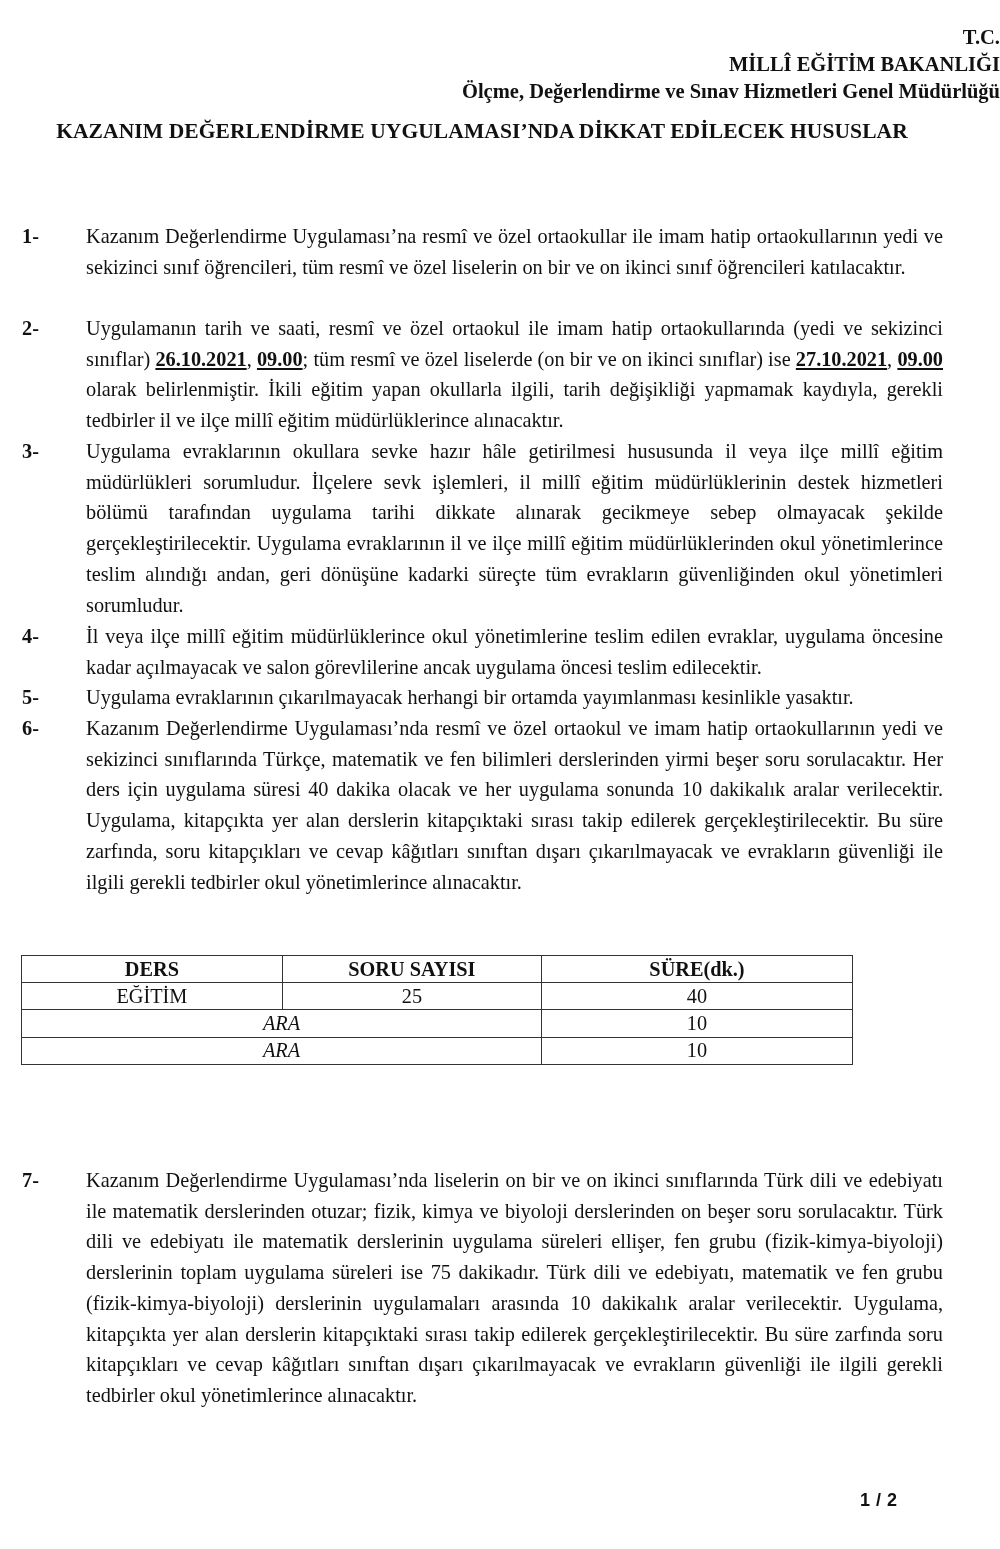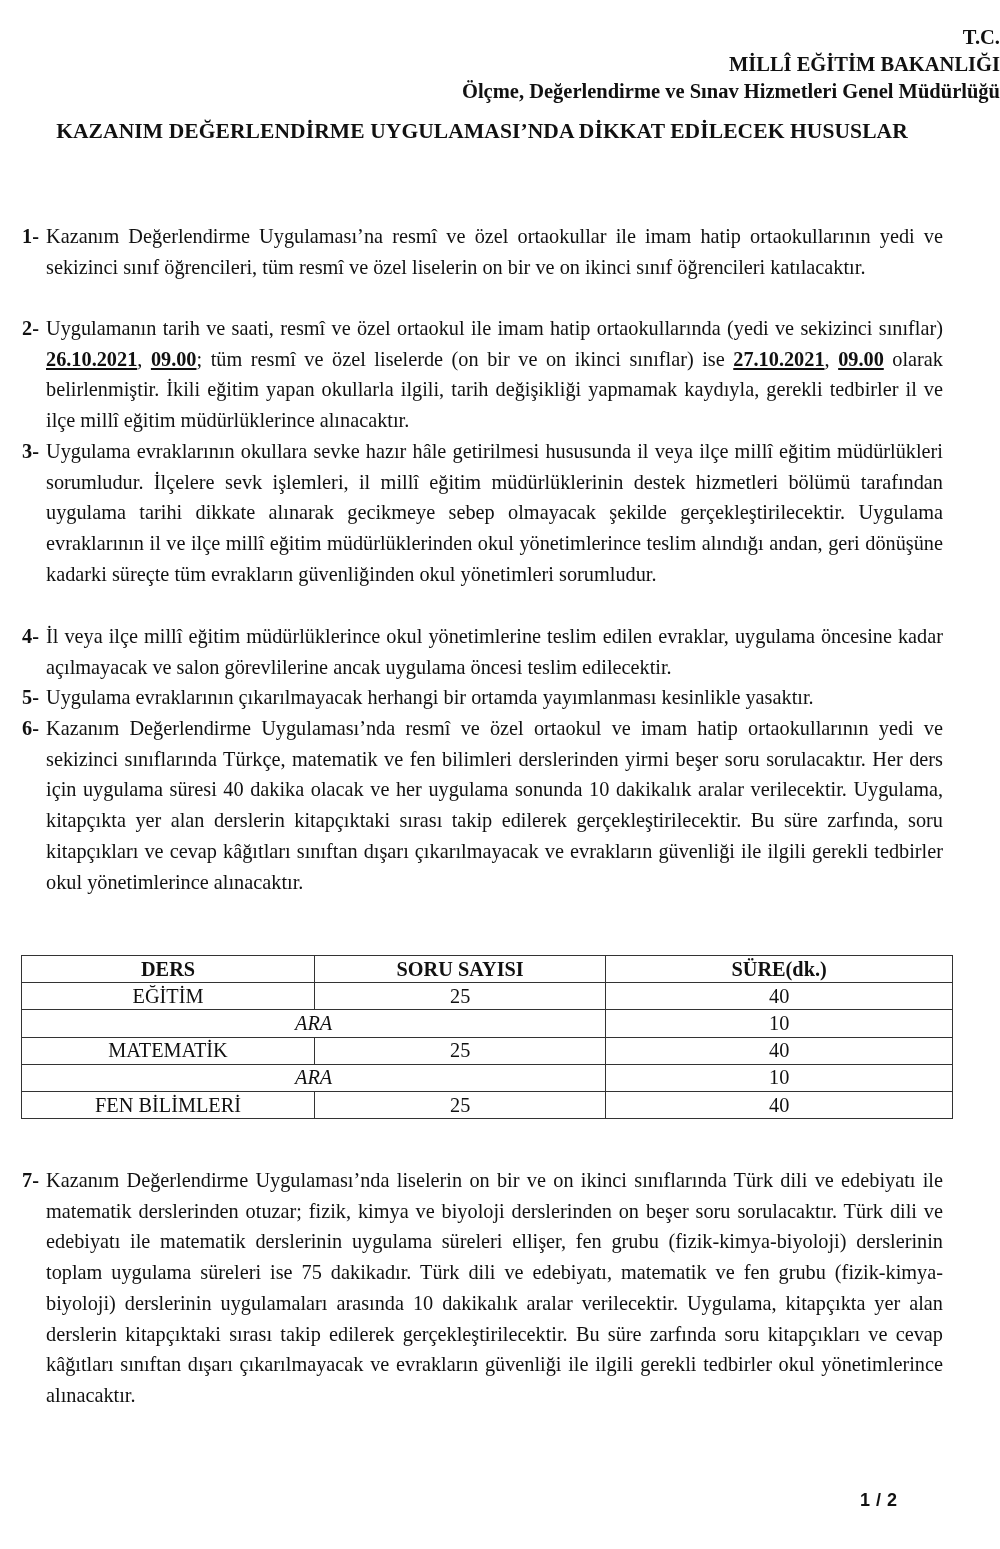--- a/index.html
+++ b/index.html
@@ -19,25 +19,25 @@
     white-space: nowrap; letter-spacing: 0.1px;
   }
   .item {
     position: absolute; left: 22px; width: 921px;
     font-size: 20.3px; line-height: 30.7px;
   }
   .item .num {
     position: absolute; left: 0; top: 0; font-weight: bold;
   }
   .item .txt {
-    margin-left: 24px; text-align: justify; text-align-last: left;
+    margin-left: 64px; text-align: justify; text-align-last: left;
   }
   .item .txt b { font-weight: bold; text-decoration: underline; }
   table.ders {
-    position: absolute; left: 21px; top: 955px; width: 932px;
+    position: absolute; left: 21px; top: 955px; width: 832px;
     border-collapse: collapse; font-size: 20.3px; padding-left: 8px;
   }
   table.ders td, table.ders th {
     border: 1.3px solid #333; height: 26.2px; padding: 0;
     text-align: center; line-height: 25px;
   }
   table.ders th { font-weight: bold; }
   table.ders td.ara { font-style: italic; }
   .page-num {
     position: absolute; left: 860px; top: 1490px;
@@ -103,32 +103,22 @@
     <tr>
       <td>EĞİTİM</td>
       <td>25</td>
       <td>40</td>
     </tr>
     <tr>
       <td class="ara" colspan="2">ARA</td>
       <td>10</td>
     </tr>
     <tr>
-      <td>MATEMATİK</td>
-      <td>25</td>
-      <td>40</td>
-    </tr>
-    <tr>
       <td class="ara" colspan="2">ARA</td>
       <td>10</td>
-    </tr>
-    <tr>
-      <td>FEN BİLİMLERİ</td>
-      <td>25</td>
-      <td>40</td>
     </tr>
   </tbody>
 </table>
 
 <div class="item" style="top:1165px;">
   <span class="num">7-</span>
   <div class="txt">Kazanım Değerlendirme Uygulaması’nda liselerin on bir ve on ikinci sınıflarında Türk dili ve edebiyatı ile matematik derslerinden otuzar; fizik, kimya ve biyoloji derslerinden on beşer soru sorulacaktır.  Türk dili ve edebiyatı ile matematik derslerinin uygulama süreleri ellişer, fen grubu (fizik-kimya-biyoloji) derslerinin toplam uygulama süreleri ise 75 dakikadır. Türk dili ve edebiyatı, matematik ve fen grubu (fizik-kimya-biyoloji) derslerinin uygulamaları arasında 10 dakikalık aralar verilecektir. Uygulama, kitapçıkta yer alan derslerin kitapçıktaki sırası takip edilerek gerçekleştirilecektir. Bu süre zarfında soru kitapçıkları ve cevap kâğıtları sınıftan dışarı çıkarılmayacak ve evrakların güvenliği ile ilgili gerekli tedbirler okul yönetimlerince alınacaktır.</div>
 </div>
 
 <div class="page-num">1 / 2</div>

